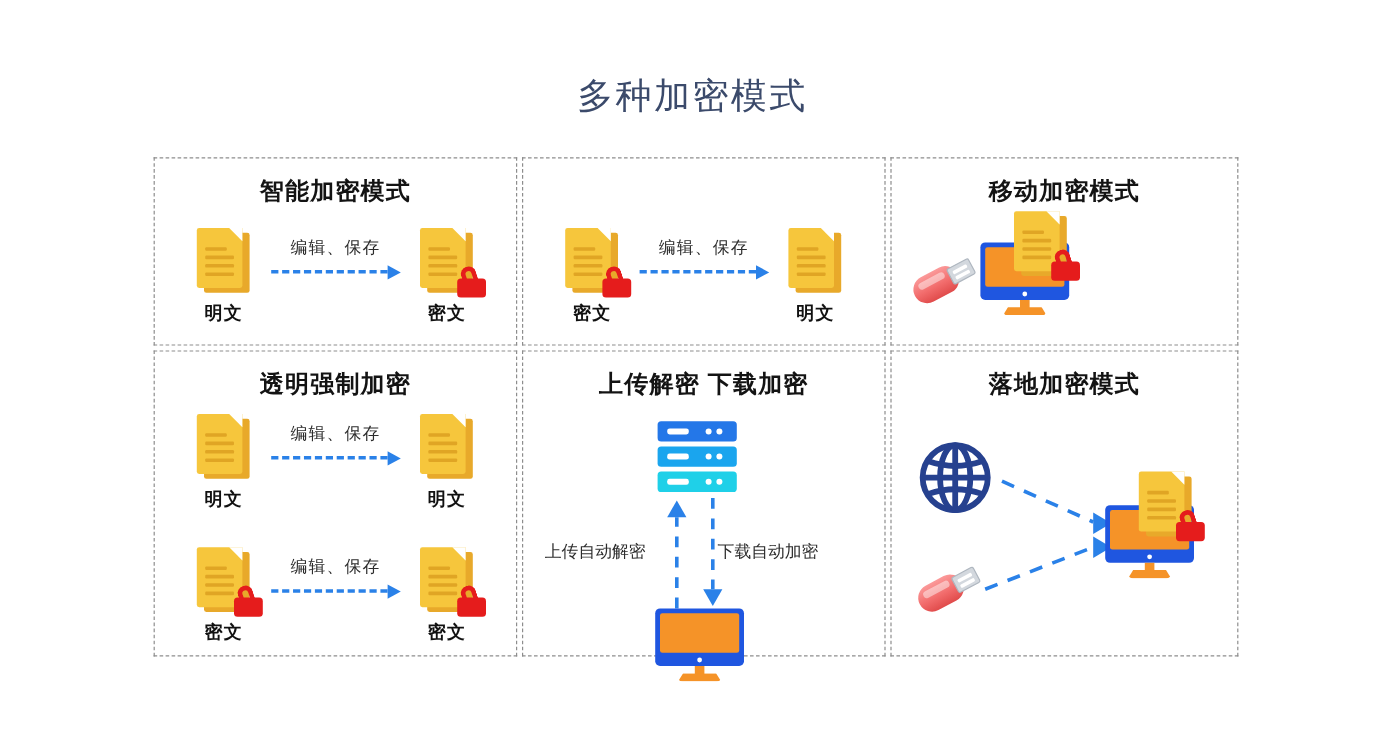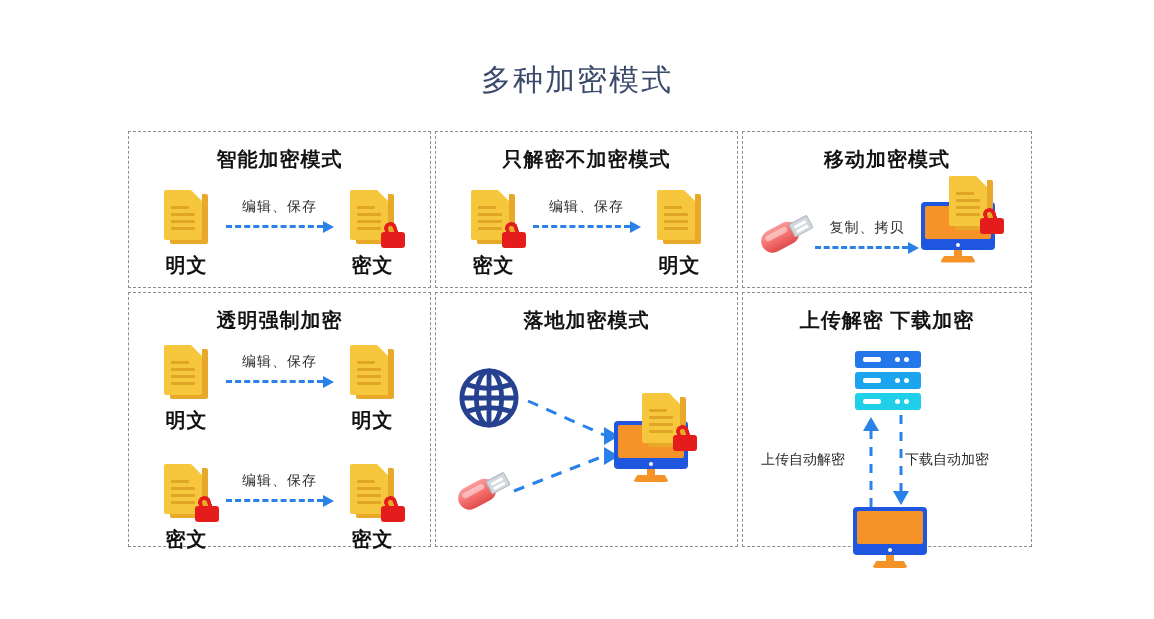--- a/index.html
+++ b/index.html
@@ -166,21 +166,21 @@
     border-bottom: 6px solid transparent;
   }
   .arrow-label {
     font-size: 14px;
     color: #2c2c2c;
     white-space: nowrap;
     text-align: center;
     letter-spacing: 1px;
   }
   .icon-caption {
-    font-size: 20px;
+    font-size: 15px;
     font-weight: bold;
     color: #111111;
     text-align: right;
     letter-spacing: 1px;
   }
 
   
   .flow-row {
     display: flex;
     align-items: flex-start;
@@ -426,21 +426,20 @@
                 <div class="body"></div>
             </div>
           </div>
           <div class="icon-caption" style="margin-top:6px;">密文</div>
         </div>
       </div>
     </div>
   </div>
 
   <div class="panel" id="panel-decrypt-only">
-    <div class="panel-title">只解密不加密模式</div>
     <div class="panel-body">
       <div class="flow-row" style="margin-top:12px;">
         <div class="flow-item">
           <div class="doc-wrap">
             <div class="doc">
               <div class="back-page"></div>
               <div class="front-page"></div>
               <div class="fold"></div>
               <div class="line l1"></div>
                 <div class="line l2"></div>
@@ -482,27 +481,20 @@
   <div class="panel" id="panel-mobile">
     <div class="panel-title">移动加密模式</div>
     <div class="panel-body">
       <div class="m3-usb">
         <div class="usb">
           <div class="cap"></div>
           <div class="gloss"></div>
           <div class="metal"></div>
         </div>
       </div>
-      <div class="m3-mid">
-        <div class="arrow-label">复制、拷贝</div>
-        <div class="harrow" style="margin-top:6px;">
-          <div class="dash"></div>
-            <div class="head"></div>
-        </div>
-      </div>
       <div class="m3-target">
         <div class="monitor">
           <div class="screen"></div>
             <div class="inner"></div>
           <div class="dot"></div>
             <div class="neck"></div>
             <div class="base"></div>
         </div>
         <div class="m3-doc">
           <div class="doc">
@@ -607,20 +599,66 @@
                 <div class="body"></div>
             </div>
           </div>
           <div class="icon-caption" style="margin-top:6px;">密文</div>
         </div>
       </div>
 
     </div>
   </div>
 
+  <div class="panel" id="panel-cloud">
+    <div class="panel-title">上传解密 下载加密</div>
+    <div class="panel-body">
+
+      <div class="cl-server">
+        <div class="server">
+          <div class="unit u1">
+              <div class="bar"></div>
+              <div class="d1"></div>
+              <div class="d2"></div>
+            </div>
+          <div class="unit u2">
+              <div class="bar"></div>
+              <div class="d1"></div>
+              <div class="d2"></div>
+            </div>
+          <div class="unit u3">
+              <div class="bar"></div>
+              <div class="d1"></div>
+              <div class="d2"></div>
+            </div>
+        </div>
+      </div>
+
+      <svg class="varrows" width="56" height="96">
+        <line x1="10" y1="94" x2="10" y2="18" stroke="#2a81e8" stroke-width="3" stroke-dasharray="9 8"></line>
+        <polygon points="2,18 10,4 18,18" fill="#2a81e8"></polygon>
+        <line x1="40" y1="2" x2="40" y2="78" stroke="#2a81e8" stroke-width="3" stroke-dasharray="9 8"></line>
+        <polygon points="32,78 40,92 48,78" fill="#2a81e8"></polygon>
+      </svg>
+
+      <div class="lbl-up">上传自动解密</div>
+      <div class="lbl-down">下载自动加密</div>
+
+      <div class="cl-monitor">
+        <div class="monitor">
+          <div class="screen"></div>
+            <div class="inner"></div>
+          <div class="dot"></div>
+            <div class="neck"></div>
+            <div class="base"></div>
+        </div>
+      </div>
+    </div>
+  </div>
+
   <div class="panel" id="panel-landing">
     <div class="panel-title">落地加密模式</div>
     <div class="panel-body">
 
       <svg class="diag" width="301" height="210">
         <line x1="92" y1="62" x2="168" y2="96" stroke="#2a81e8" stroke-width="3" stroke-dasharray="11 9"></line>
         <polygon points="168,88 183,97 168,106" fill="#2a81e8"></polygon>
         <line x1="78" y1="152" x2="168" y2="117" stroke="#2a81e8" stroke-width="3" stroke-dasharray="11 9"></line>
         <polygon points="168,108 183,117 168,126" fill="#2a81e8"></polygon>
       </svg>
@@ -664,59 +702,13 @@
           </div>
           <div class="lock">
             <div class="shackle"></div>
               <div class="body"></div>
           </div>
         </div>
       </div>
     </div>
   </div>
 
-  <div class="panel" id="panel-cloud">
-    <div class="panel-title">上传解密 下载加密</div>
-    <div class="panel-body">
-
-      <div class="cl-server">
-        <div class="server">
-          <div class="unit u1">
-              <div class="bar"></div>
-              <div class="d1"></div>
-              <div class="d2"></div>
-            </div>
-          <div class="unit u2">
-              <div class="bar"></div>
-              <div class="d1"></div>
-              <div class="d2"></div>
-            </div>
-          <div class="unit u3">
-              <div class="bar"></div>
-              <div class="d1"></div>
-              <div class="d2"></div>
-            </div>
-        </div>
-      </div>
-
-      <svg class="varrows" width="56" height="96">
-        <line x1="10" y1="94" x2="10" y2="18" stroke="#2a81e8" stroke-width="3" stroke-dasharray="9 8"></line>
-        <polygon points="2,18 10,4 18,18" fill="#2a81e8"></polygon>
-        <line x1="40" y1="2" x2="40" y2="78" stroke="#2a81e8" stroke-width="3" stroke-dasharray="9 8"></line>
-        <polygon points="32,78 40,92 48,78" fill="#2a81e8"></polygon>
-      </svg>
-
-      <div class="lbl-up">上传自动解密</div>
-      <div class="lbl-down">下载自动加密</div>
-
-      <div class="cl-monitor">
-        <div class="monitor">
-          <div class="screen"></div>
-            <div class="inner"></div>
-          <div class="dot"></div>
-            <div class="neck"></div>
-            <div class="base"></div>
-        </div>
-      </div>
-    </div>
-  </div>
-
 </div>
 
 </body></html>

